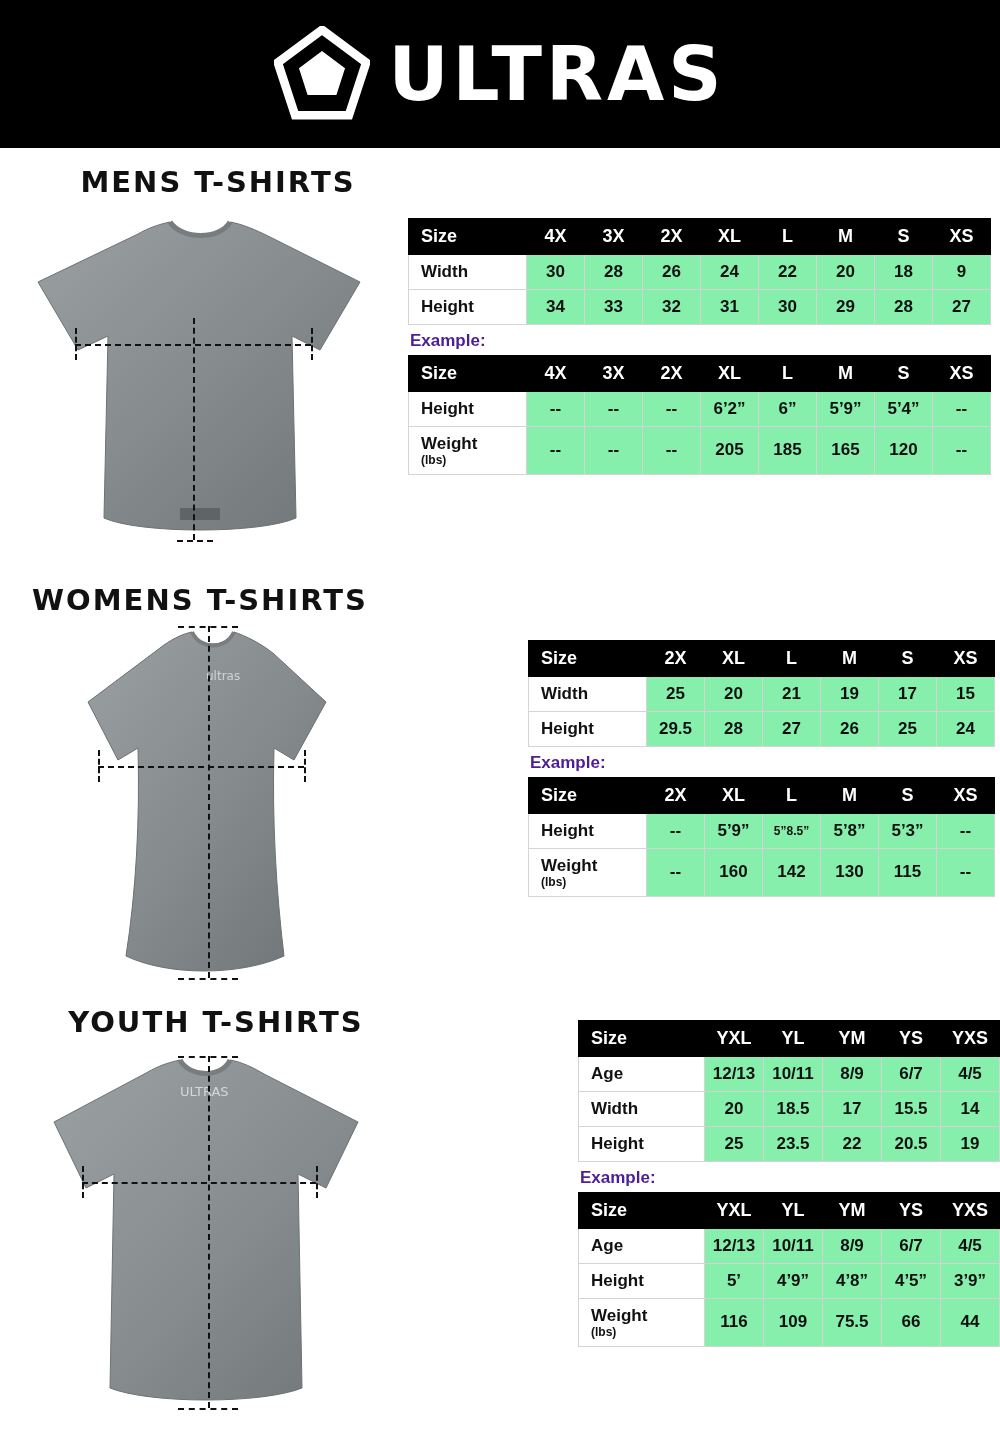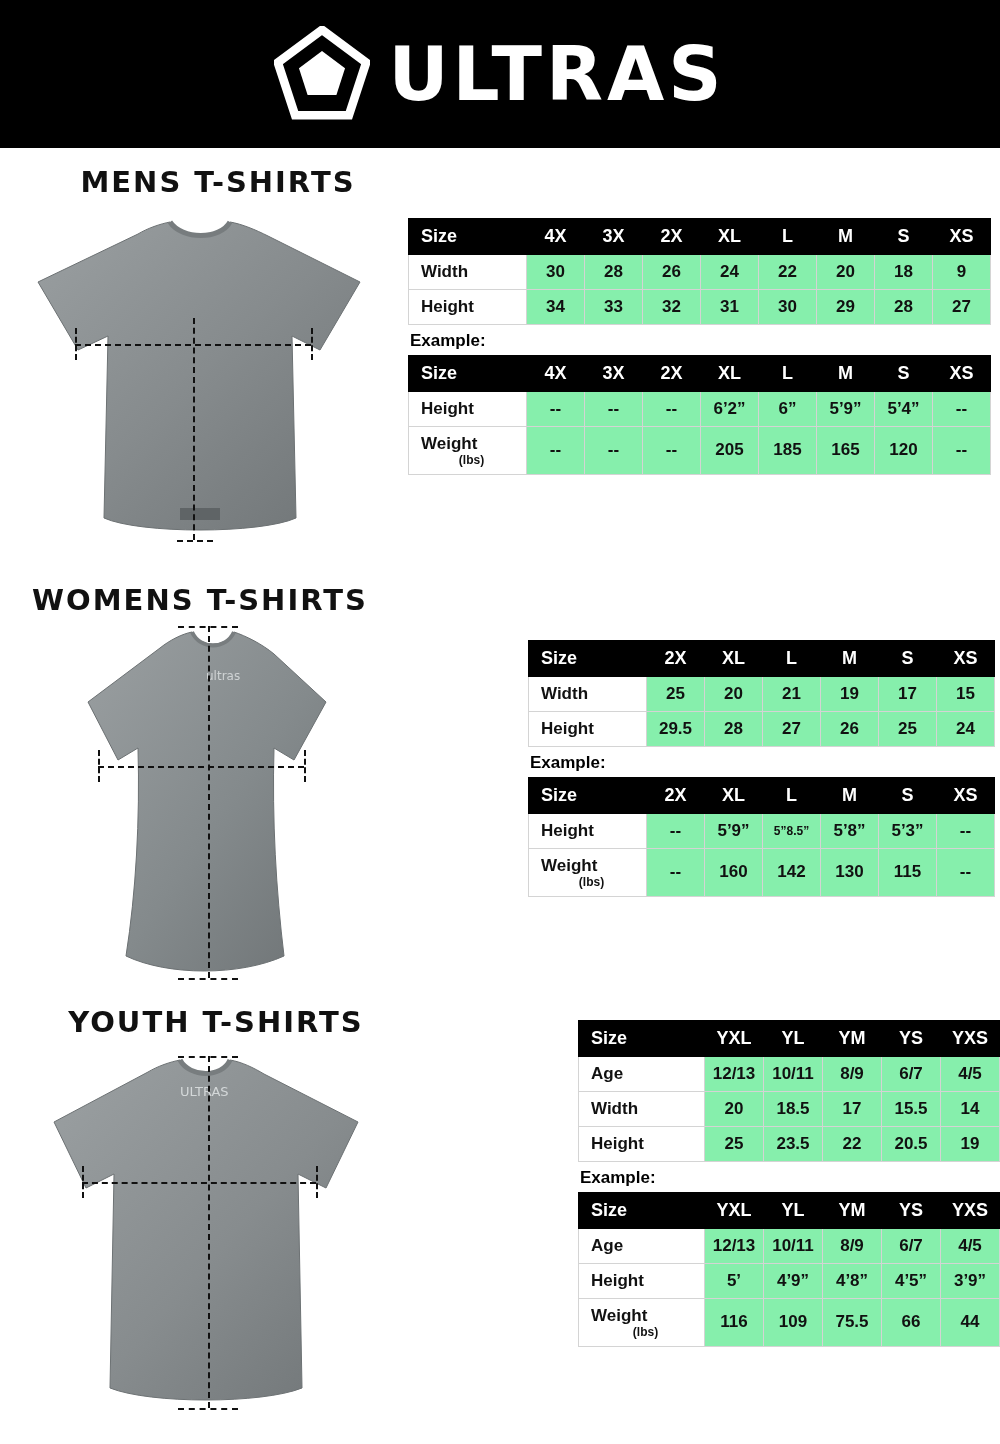--- a/index.html
+++ b/index.html
@@ -68,23 +68,23 @@
     background:#000;
     color:#fff;
     border:1px solid #000;
     font-size:18px;
   }
   table.size thead th.lbl { text-align:left; padding-left:12px; }
   table.size tbody th.lbl {
     text-align:left; padding-left:12px;
     background:#fff; font-size:17px;
   }
-  .sub { font-size:12px; font-weight:bold; display:block; line-height:1.05;text-align:center; }
+  .sub { font-size:12px; font-weight:bold; display:block; line-height:1.05; }
   .example-label {
-    font-size:17px; font-weight:bold; color:#000000;
+    font-size:17px; font-weight:bold; color:#4c1d95;
     margin:6px 0 4px 2px;
   }
 
   
   .dash { position:absolute; border-color:#111; }
   .dash-h { border-top:2px dashed #111; }
   .dash-v { border-left:2px dashed #111; }
 </style>
 </head>
 <body>

